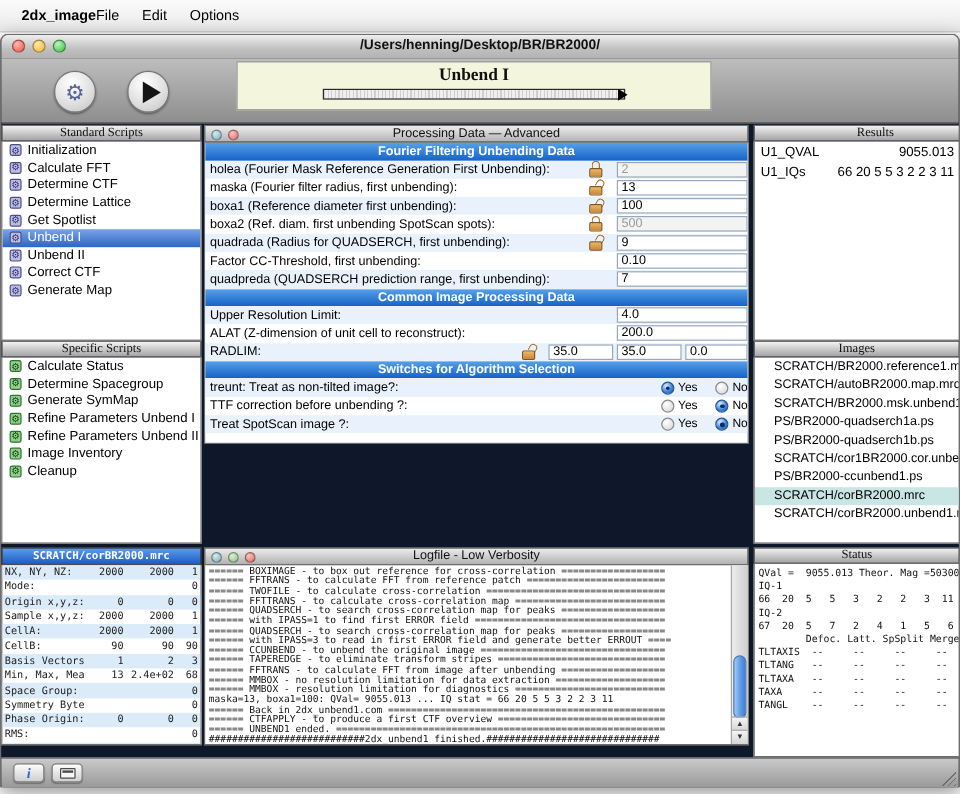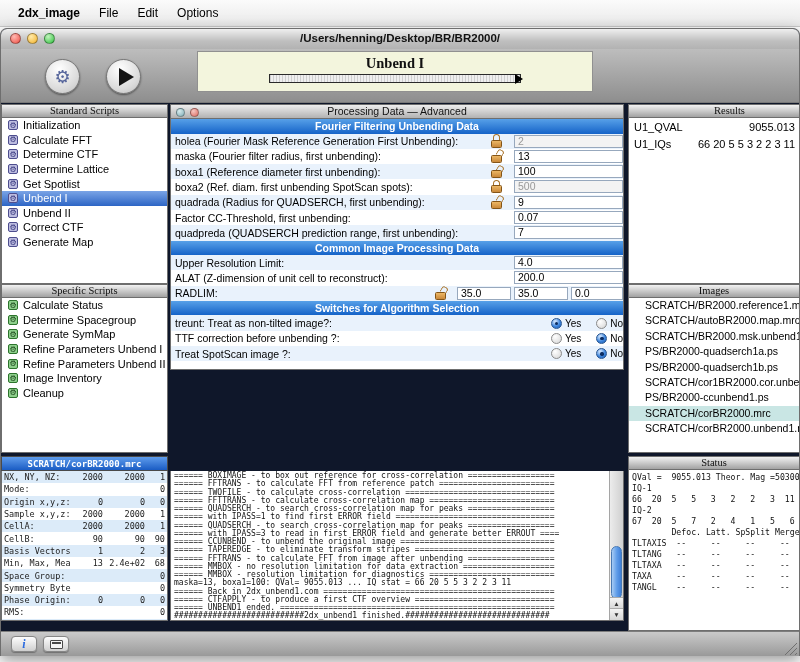--- a/index.html
+++ b/index.html
@@ -1,18 +1,18 @@
 <!DOCTYPE html>
 <html><head>
 <meta charset="utf-8">
 <style>
   html,body{margin:0;padding:0}
   body{width:800px;height:662px;background:#fff;font-family:"Liberation Sans",sans-serif;position:relative;overflow:hidden;-webkit-font-smoothing:antialiased}
   
-  .menubar{position:absolute;top:0;left:0;right:0;height:26px;background:linear-gradient(#fbfbfb,#e9e9e9);border-bottom:1px solid #c9c9c9;display:flex;align-items:center;gap:19px;padding-left:18px;font-size:12px;color:#000}
+  .menubar{position:absolute;top:0;left:0;right:0;height:26px;background:linear-gradient(#fbfbfb,#e9e9e9);border-bottom:1px solid #c9c9c9;display:flex;align-items:center;padding-left:18px;font-size:12px;color:#000}
   .app-name{font-weight:bold}
   .menu-item{cursor:default}
   
   .window{position:absolute;top:28px;left:0;width:798px;height:627px;border:1px solid #6e6e6e;border-bottom:none;border-radius:7px 7px 0 0;background:#0f172a;box-shadow:0 5px 16px rgba(0,0,0,.4);overflow:hidden}
   .titlebar{position:absolute;top:0;left:0;right:0;height:20px;background:linear-gradient(#efefef,#bfbfbf 60%,#b2b2b2);border-bottom:1px solid #858585}
   .tl{position:absolute;top:4px;width:11px;height:11px;border-radius:50%;border:1px solid rgba(0,0,0,.35);box-sizing:border-box;cursor:pointer}
   .tl.red{left:9px;background:radial-gradient(circle at 35% 30%,#ffb9b2,#ee4f44)}
   .tl.yellow{left:26px;background:radial-gradient(circle at 35% 30%,#ffeaa9,#f3b32c)}
   .tl.green{left:43px;background:radial-gradient(circle at 35% 30%,#c2f3bd,#2dc13c)}
   .wtitle{text-align:center;font-size:11.5px;font-weight:bold;color:#111;line-height:19px}
@@ -282,21 +282,21 @@
           <span class="lock lock-unlocked">
             <i class="shackle"></i>
             <i class="lbody"></i>
           </span>
           <span class="pfield">9</span>
         </div>
 
         <div class="prow">
           <span class="plabel">Factor CC-Threshold, first unbending:</span>
 
-          <span class="pfield">0.07</span>
+          <span class="pfield">0.10</span>
         </div>
 
         <div class="prow">
           <span class="plabel">quadpreda (QUADSERCH prediction range, first unbending):</span>
 
           <span class="pfield">7</span>
         </div>
       </div>
     <div class="sec-header">Common Image Processing Data</div>
     <div class="rows-host">
@@ -485,20 +485,26 @@
       </div>
 
       <div class="firow">
         <span class="fi-label">Labels:</span>
         <span class="fi-c1"></span>
         <span class="fi-c2"></span>
         <span class="fi-c3">4</span>
       </div>
     </div>
 
+  <div class="mini-titlebar" id="log-titlebar">
+    <span class="dot teal" style="left:5px"></span>
+    <span class="dot greenish" style="left:19px"></span>
+    <span class="dot redd" style="left:33px"></span>
+    <span>Logfile - Low Verbosity</span>
+  </div>
   <div class="panel-body" id="log-body">
     <div>
 
     <div class="logline">====== BOXIMAGE - to box out reference for cross-correlation ==================</div>
         <div class="logline">====== FFTRANS - to calculate FFT from reference patch ========================</div>
         <div class="logline">====== TWOFILE - to calculate cross-correlation ===============================</div>
         <div class="logline">====== FFTTRANS - to calculate cross-correlation map ==========================</div>
         <div class="logline">====== QUADSERCH - to search cross-correlation map for peaks ==================</div>
         <div class="logline">====== with IPASS=1 to find first ERROR field =================================</div>
         <div class="logline">====== QUADSERCH - to search cross-correlation map for peaks ==================</div>

